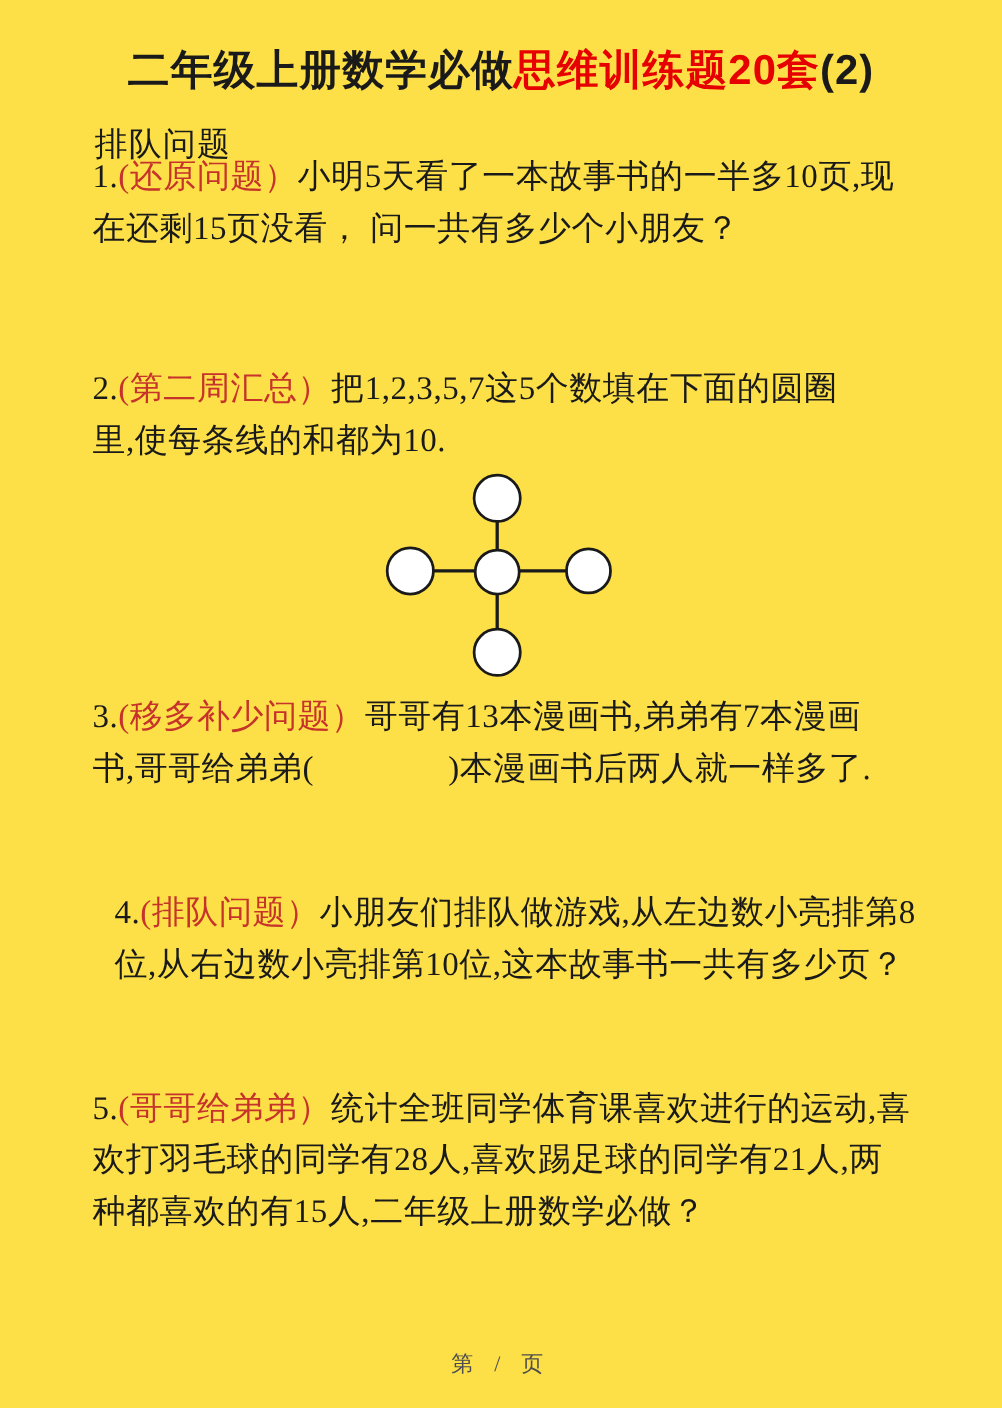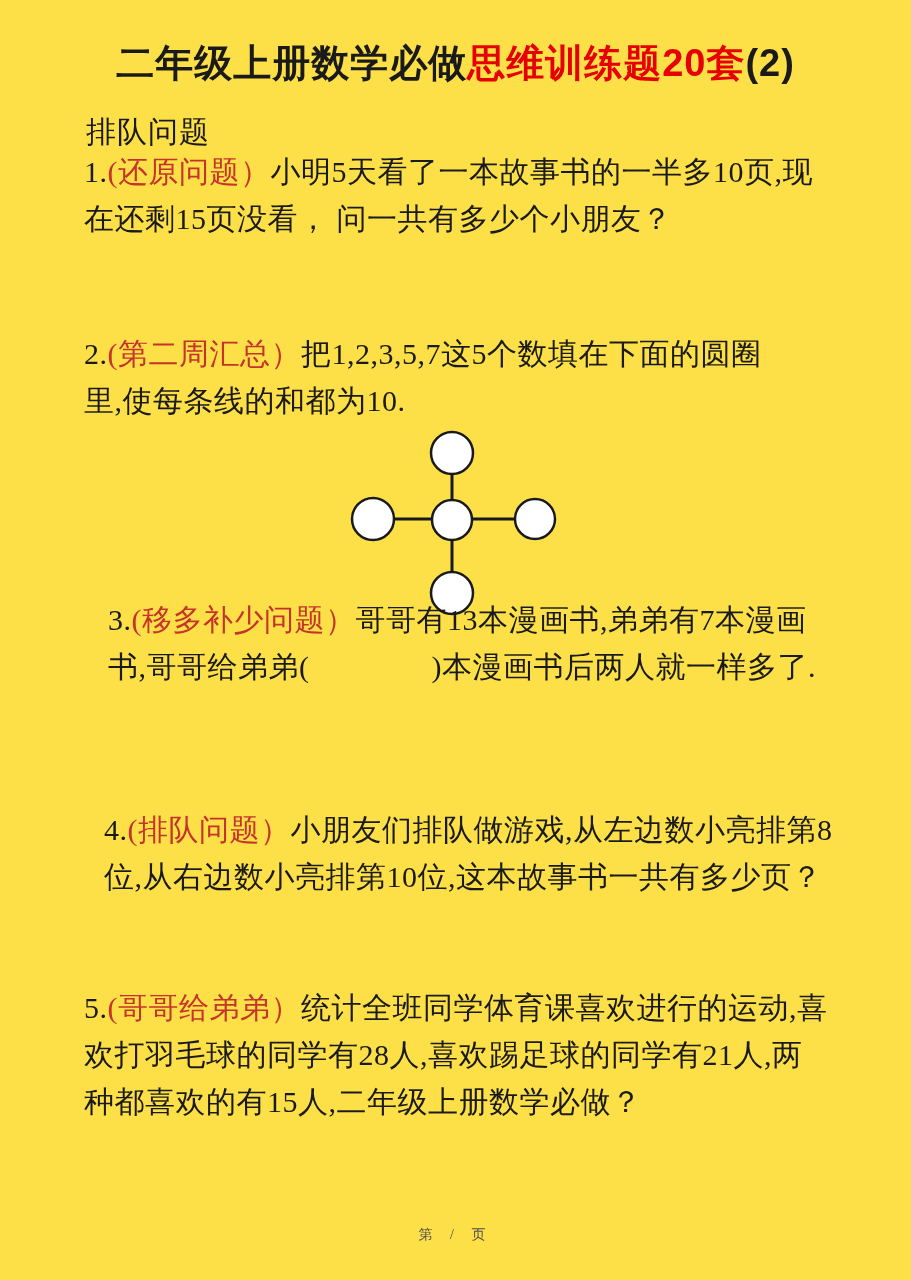--- a/index.html
+++ b/index.html
@@ -42,39 +42,39 @@
   .question {
     position: absolute;
     left: 84px;
     width: 760px;
     font-size: 30px;
     line-height: 47px;
     letter-spacing: 0.5px;
   }
   .q-line { white-space: nowrap; }
   .q-label { color: #c5332b; }
-  .q1 { top: 148px; }
+  .q1 { top: 137px; }
   .q2 { top: 330px; }
-  .q3 { top: 596px; margin-left: 24px; }
+  .q3 { top: 628px; }
   .q4 { top: 806px; margin-left: 20px; }
   .q5 { top: 984px; }
   .diagram-wrap {
     position: absolute;
     left: 330px;
     top: 423px;
     width: 230px;
     height: 196px;
   }
   .page-footer {
     position: absolute;
     left: 0;
     top: 1226px;
     width: 911px;
     text-align: center;
-    font-size: 14px;
+    font-size: 20px;
     color: #4d4d4d;
     letter-spacing: 7px;
   }
 </style>
 </head>
 <body>
 
 <div class="page">
 
   <div class="doc-title">

